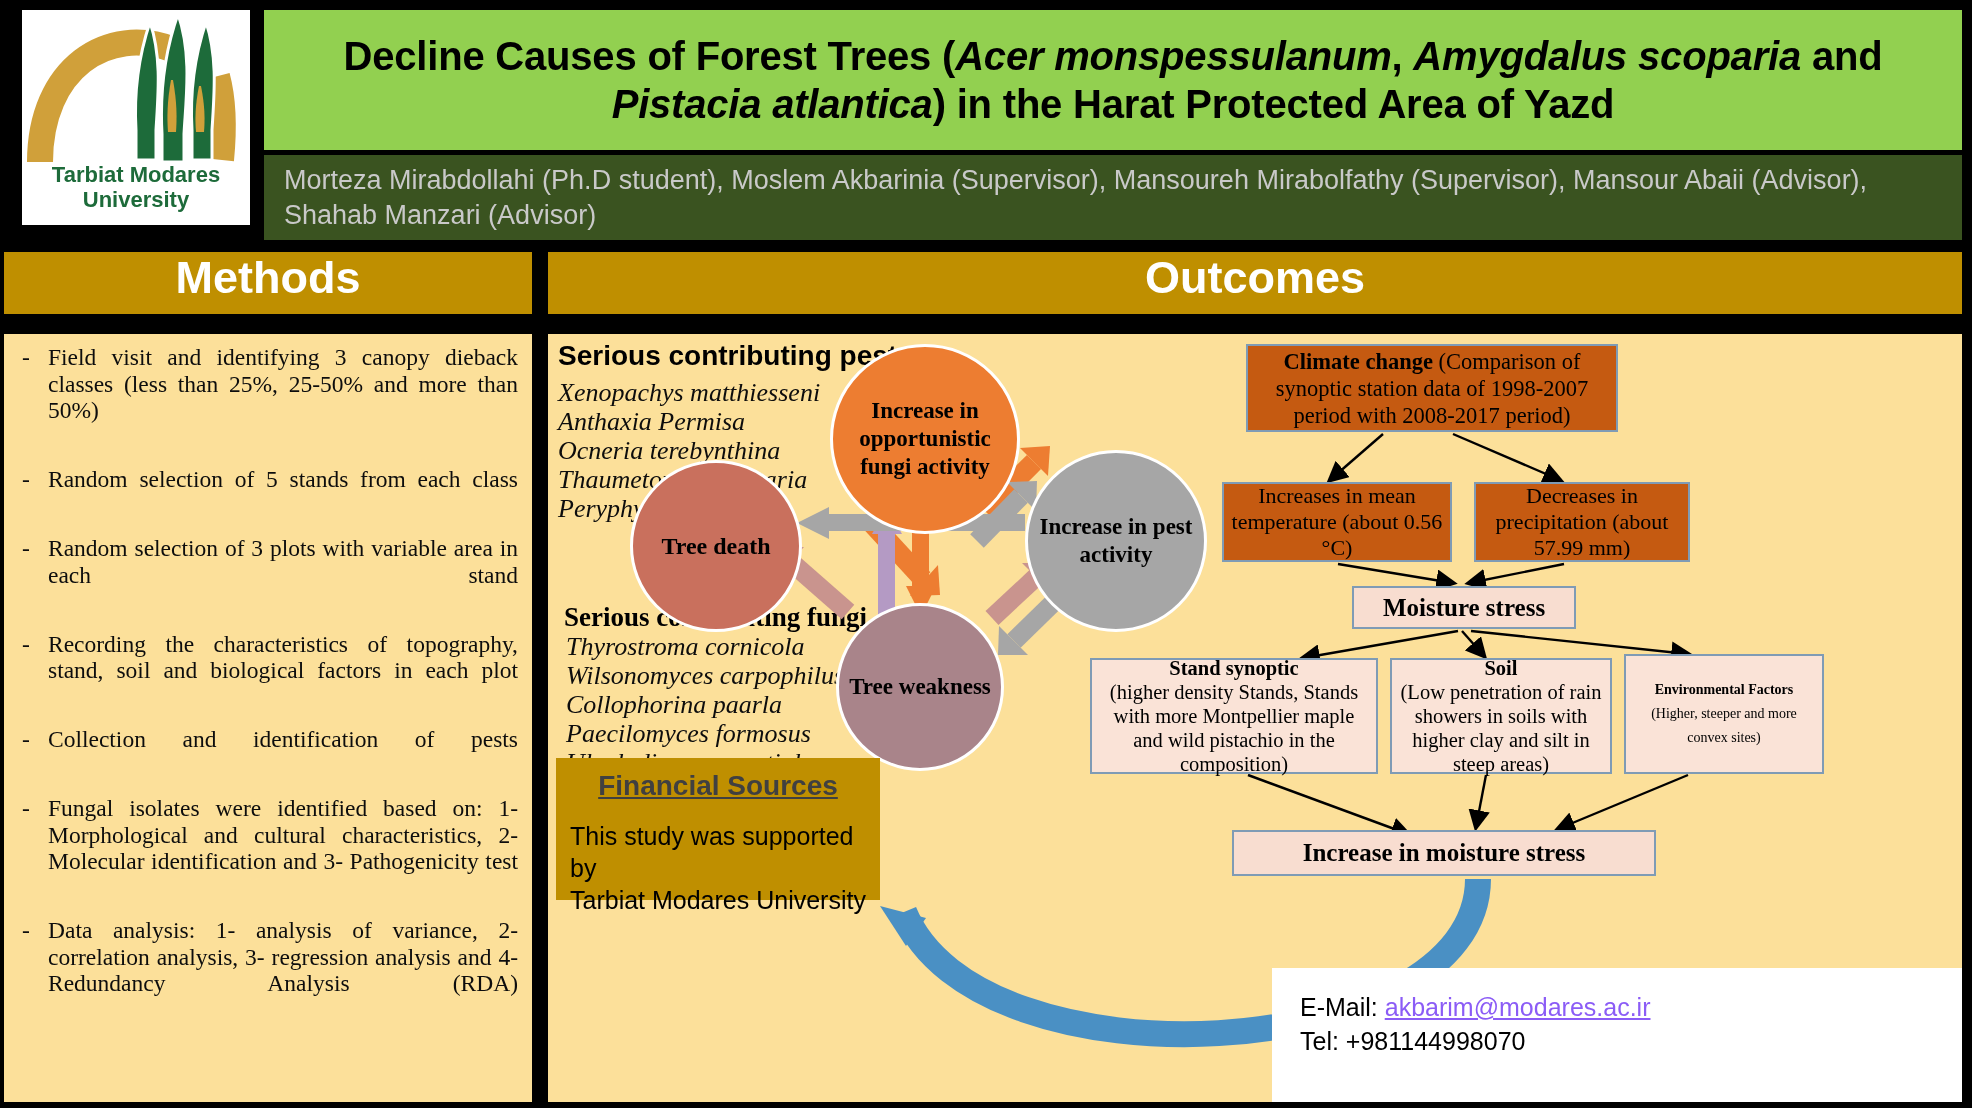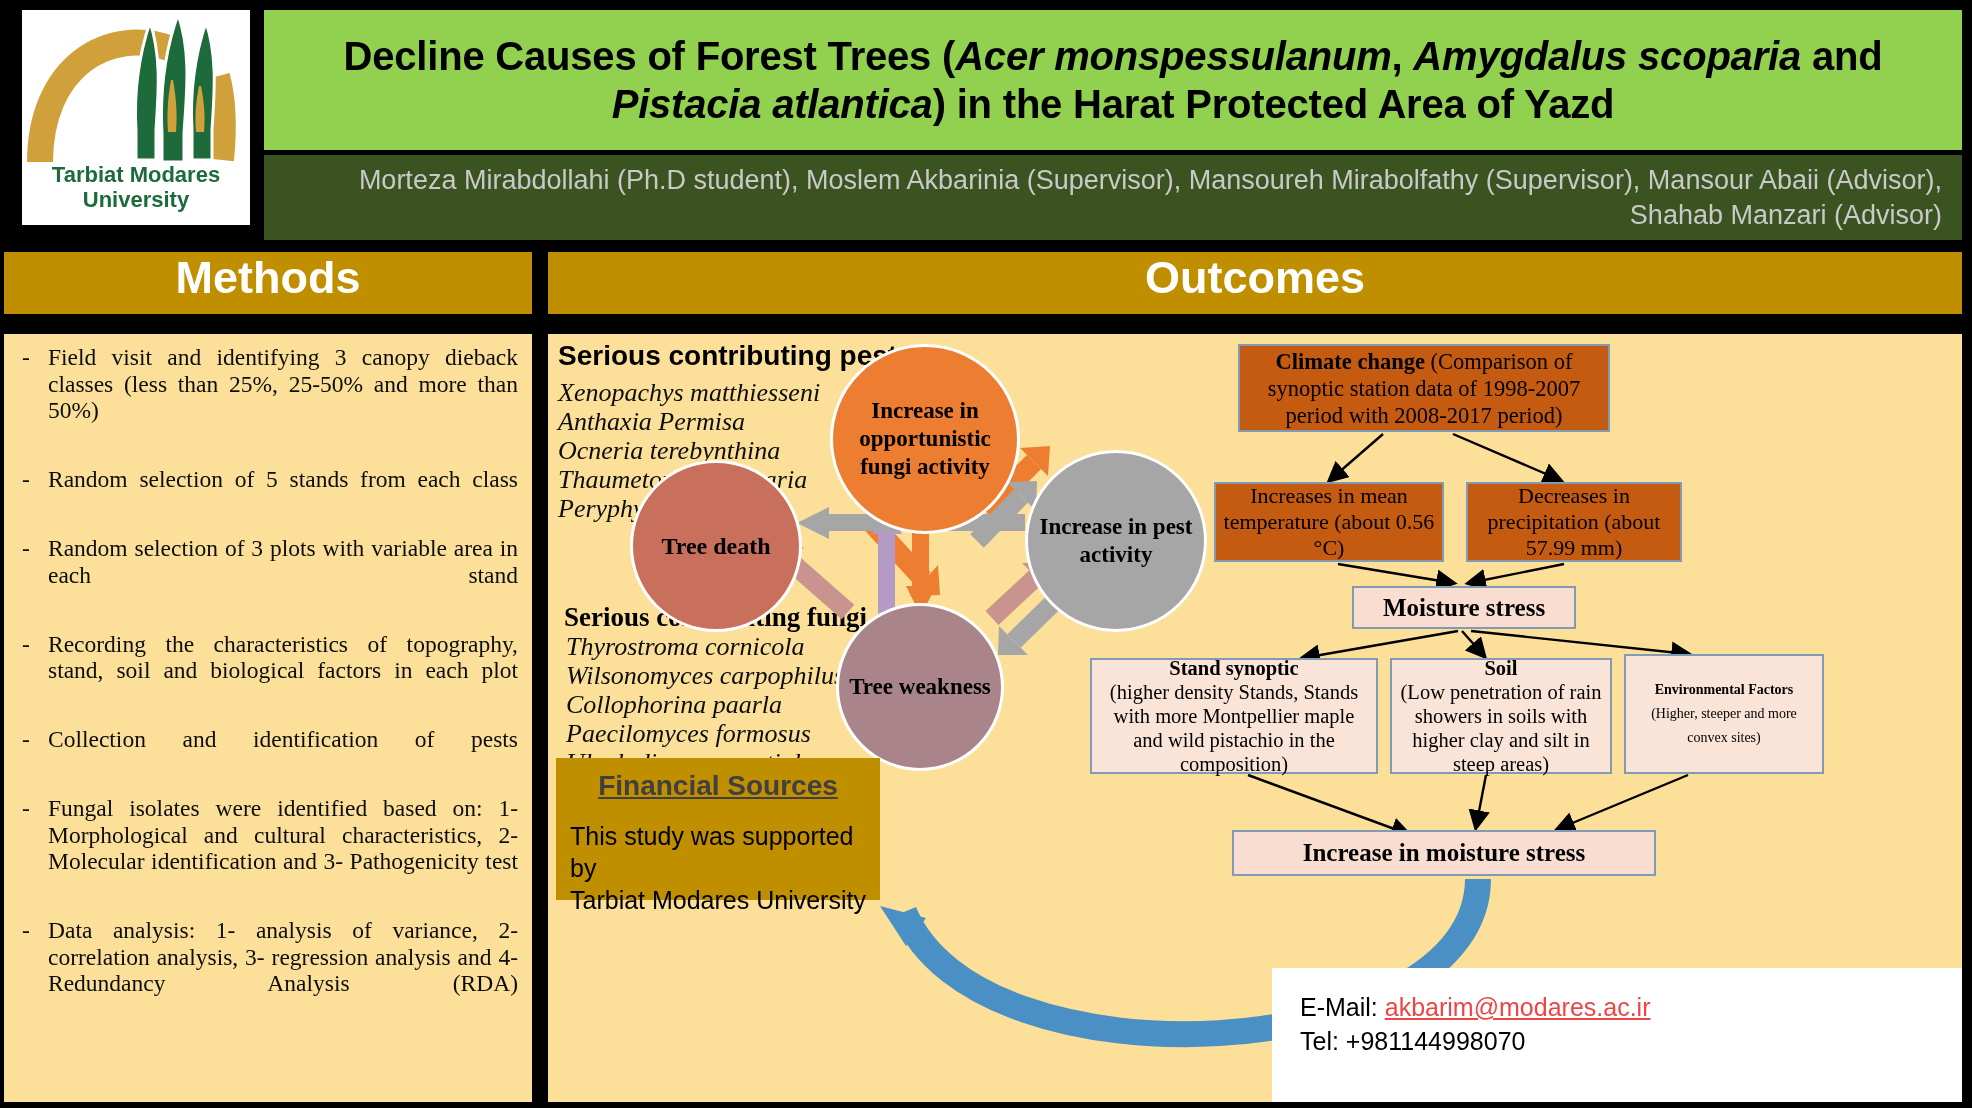--- a/index.html
+++ b/index.html
@@ -46,21 +46,21 @@
     line-height: 48px; letter-spacing: -0.2px;
     font-family: "Liberation Sans", sans-serif;
   }
   .title-text i { font-style: italic; }
 
   .authors-band {
     position: absolute; left: 264px; top: 155px;
     width: 1698px; height: 85px;
     background: #3a5320;
     display: flex; align-items: center; justify-content: center;
-    text-align: right; padding: 0 20px; box-sizing: border-box;
+    text-align: left; padding: 0 20px; box-sizing: border-box;
   }
   .authors-text {
     font-size: 27px; color: #c9c9c9; line-height: 35px;
     font-family: "Liberation Sans", sans-serif;
   }
 
   
   .sec-header {
     position: absolute;
     background: #bf8f00;
@@ -151,21 +151,21 @@
 
   
   .rbox {
     position: absolute; box-sizing: border-box;
     border: 2px solid #7f9bb5;
     display: flex; align-items: center; justify-content: center;
     text-align: center;
     font-family: "Liberation Serif", serif;
     color: #000; z-index: 6;
   }
-  .orange-box { background: #c55a11; }
+  .orange-box { background: #c55a11; margin-left: 8px; }
   .pink-box  { background: #f8ddd0; }
   .pink-box2 { background: #fae3d7; }
 
   #box-climate { left: 690px; top: 10px; width: 372px; height: 88px; font-size: 22.5px; line-height: 27px; padding: 0 6px;}
   #box-temp    { left: 666px; top: 148px; width: 230px; height: 80px; font-size: 22px; line-height: 26px; padding: 0 4px;}
   #box-precip  { left: 918px; top: 148px; width: 216px; height: 80px; font-size: 22px; line-height: 26px; padding: 0 4px;}
   #box-moist   { left: 804px; top: 252px; width: 224px; height: 43px; font-weight: bold; font-size: 25px; }
   #box-stand   { left: 542px; top: 324px; width: 288px; height: 116px; font-size: 20.5px; line-height: 24px; padding: 0 5px;}
   #box-soil    { left: 842px; top: 324px; width: 222px; height: 116px; font-size: 20.5px; line-height: 24px; padding: 0 5px;}
   #box-env     { left: 1076px; top: 320px; width: 200px; height: 120px; font-size: 14px; line-height: 24px; padding: 0 4px;}
@@ -196,21 +196,21 @@
     position: absolute; left: 724px; top: 634px;
     width: 690px; height: 134px;
     background: #ffffff; box-sizing: border-box;
     padding: 22px 0 0 28px;
     z-index: 7;
   }
   .contact-line {
     font-size: 25px; color: #000; line-height: 34px;
     font-family: "Liberation Sans", sans-serif;
   }
-  .mail-link { color: #ef4444; text-decoration: underline; }
+  .mail-link { color: #8b5cf6; text-decoration: underline; }
 </style>
 </head>
 <body>
 
 <div id="poster">
 
   <div class="logo-box">
     <svg class="logo-svg" viewBox="0 0 228 160">
       <path d="M18 152 C18 58, 86 14, 152 40" stroke="#d0a03a" stroke-width="26" fill="none"></path>
       <path d="M196 66 C203 92, 203 120, 200 150" stroke="#d0a03a" stroke-width="24" fill="none"></path>

